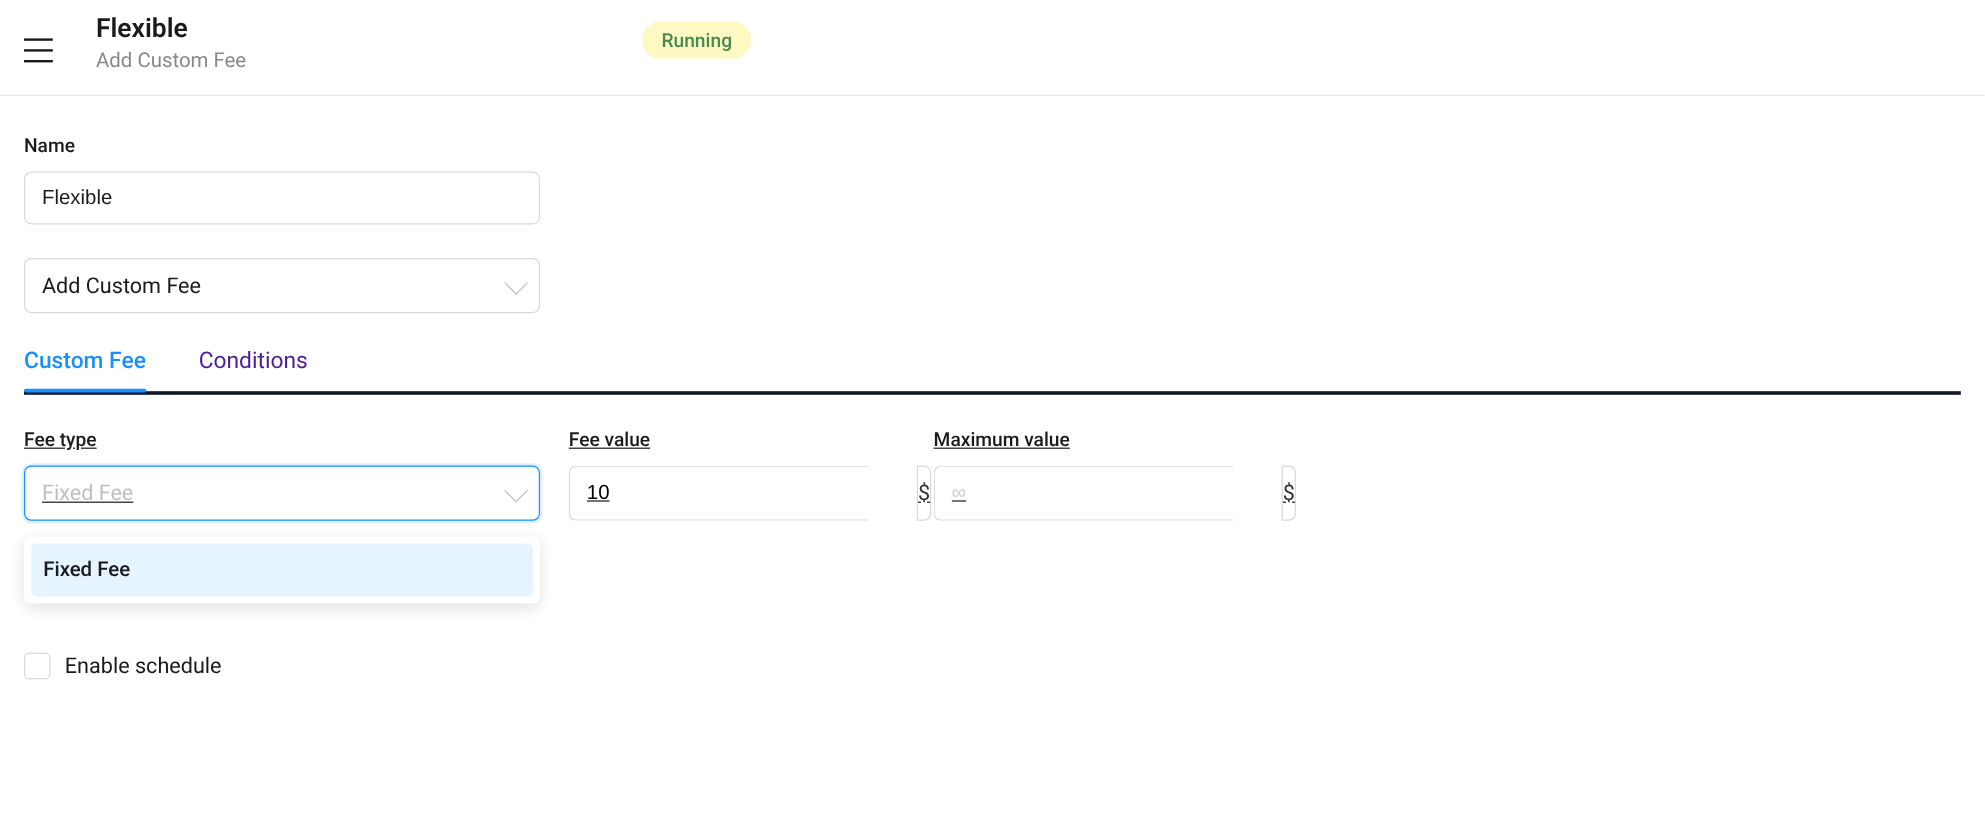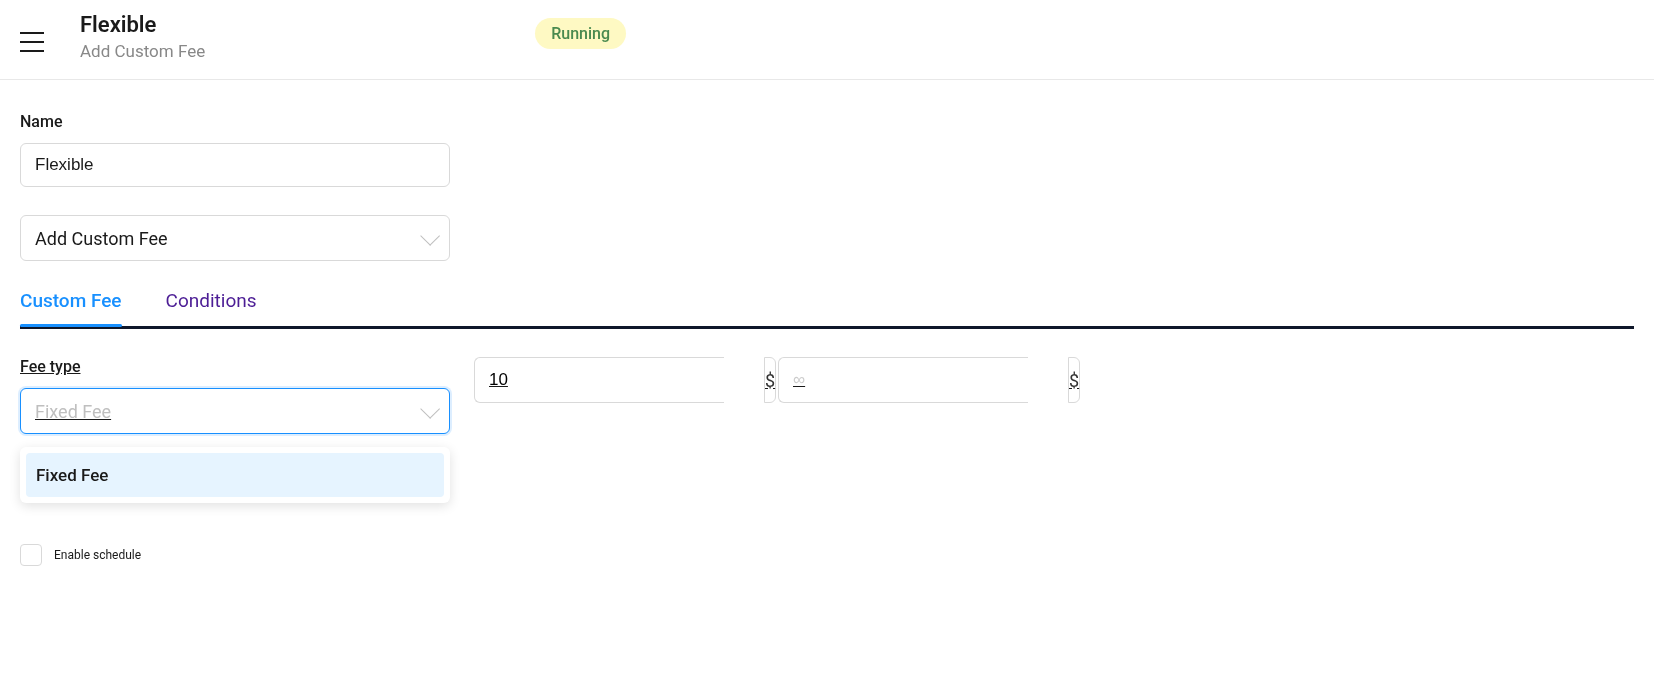--- a/index.html
+++ b/index.html
@@ -204,21 +204,21 @@
     }
     .checkbox {
       width: 22px;
       height: 22px;
       border: 1px solid #d9d9d9;
       border-radius: 4px;
       cursor: pointer;
       background: #fff;
     }
     .checkbox-label {
-      font-size: 12px;
+      font-size: 18px;
       color: #1a1a1a;
     }
   </style>
 </head>
 <body>
 
 <div class="header">
   <div class="hamburger">
     <span></span>
       <span></span>
@@ -256,27 +256,29 @@
       <div class="select-box focused">
         <span class="placeholder">Fixed Fee</span>
         <span class="chevron"></span>
       </div>
       <div class="dropdown">
         <div class="dropdown-item selected">Fixed Fee</div>
       </div>
     </div>
 
     <div class="fee-col">
+      <label class="field-label">Fee value</label>
       <div class="input-group">
         <input type="text" value="10" style="">
         <div class="currency">$</div>
       </div>
     </div>
 
     <div class="fee-col">
+      <label class="field-label">Maximum value</label>
       <div class="input-group">
         <input type="text" placeholder="∞" style="">
         <div class="currency">$</div>
       </div>
     </div>
   </div>
 
   <div class="checkbox-row">
     <div class="checkbox"></div>
     <span class="checkbox-label">Enable schedule</span>

